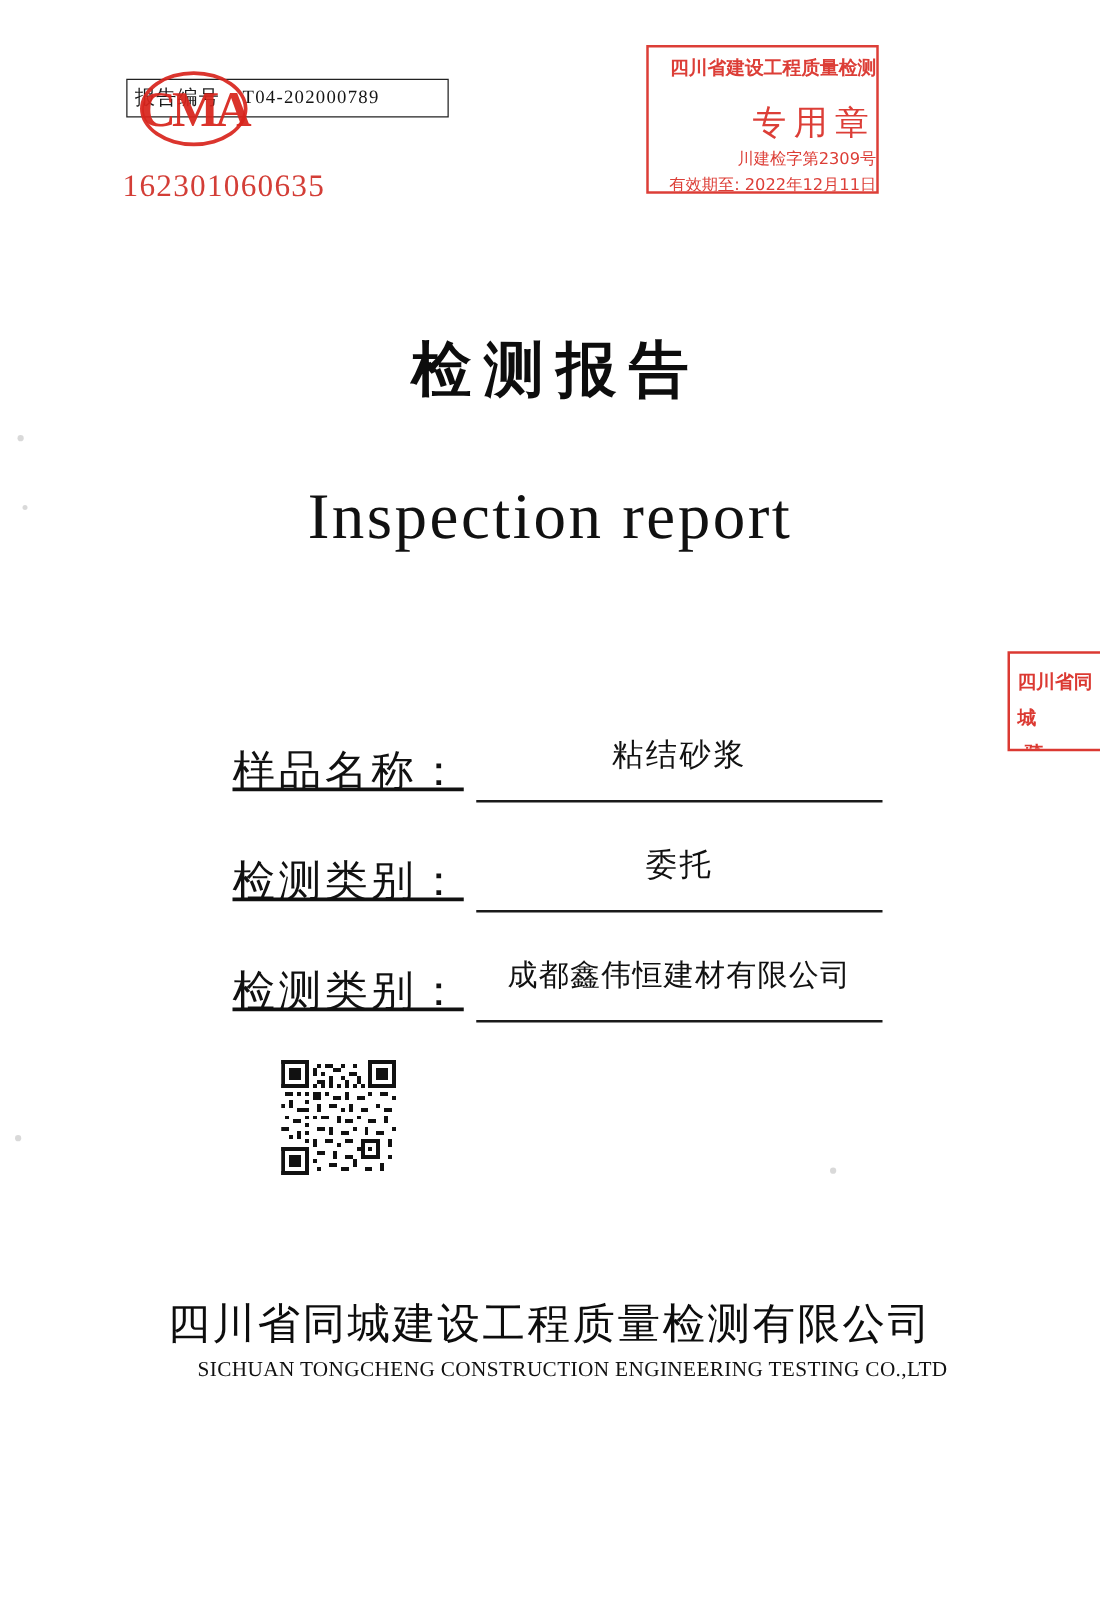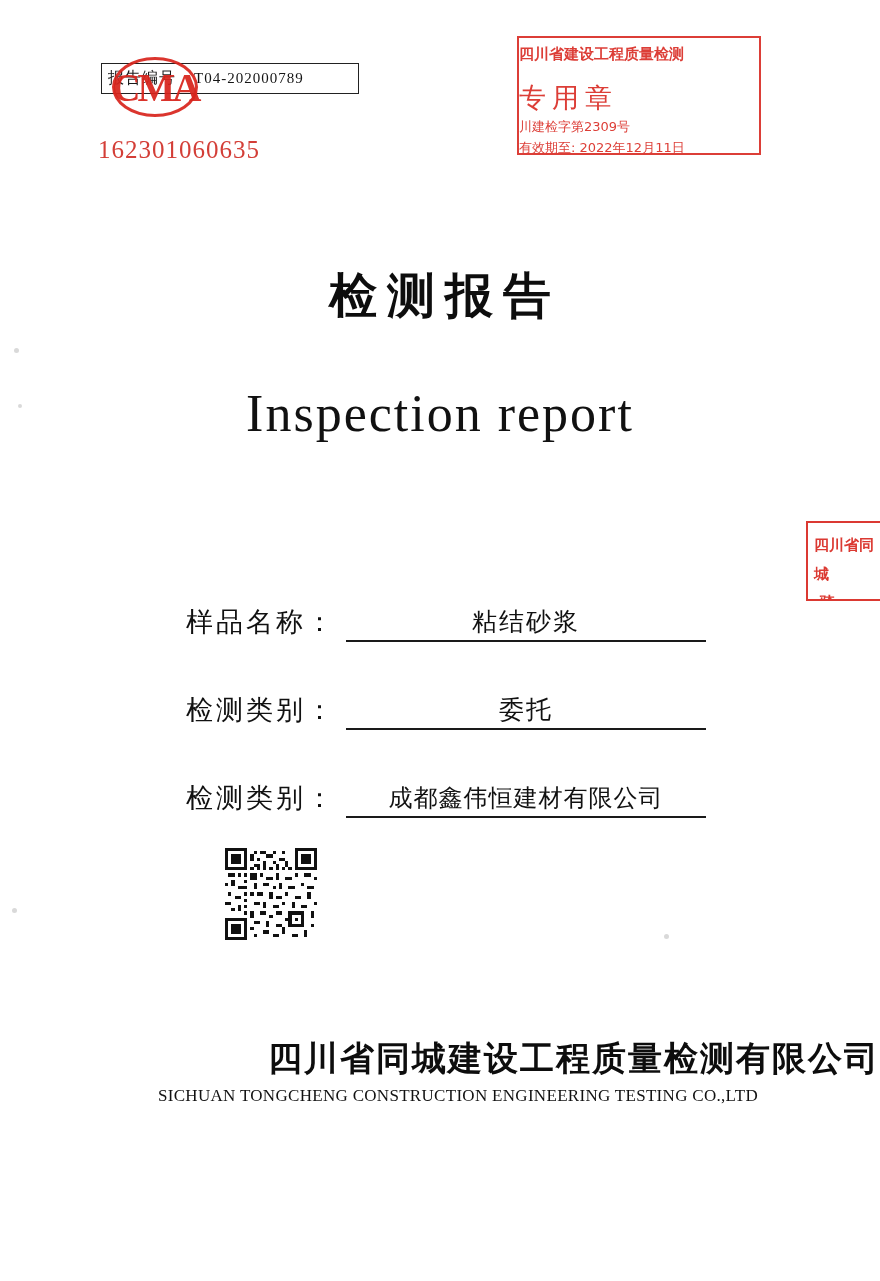--- a/index.html
+++ b/index.html
@@ -99,27 +99,27 @@
     color: #cf2a22;
     letter-spacing: 1px;
     opacity: .9;
   }
 
   
   .stamp {
     position: absolute;
     left: 517px;
     top: 36px;
-    width: 244px;
+    width: 186px;
     height: 119px;
     border: 2.5px solid #d8241c;
     box-sizing: border-box;
     color: #d8241c;
     opacity: .88;
-    text-align: left;
+    text-align: right;
     font-family: "DejaVu Sans", sans-serif;
     overflow: hidden;
   }
   .stamp .l1 {
     margin-top: 7px;
     font-size: 15px;
     font-weight: bold;
     letter-spacing: 0px;
   }
   .stamp .l2 {
@@ -192,36 +192,37 @@
     width: 520px;
   }
   .field-row {
     display: flex;
     align-items: flex-end;
     margin-bottom: 46px;
     height: 42px;
   }
   .field-label {
     font-family: "DejaVu Sans", sans-serif;
-    font-size: 27px;
+    font-size: 34px;
     letter-spacing: 3px;
     color: #111;
     white-space: nowrap;
     padding-bottom: 2px;
+    text-decoration: underline;
   }
   .field-value {
     flex: 1;
     margin-left: 10px;
     border-bottom: 2px solid #1a1a1a;
     text-align: center;
     font-family: "DejaVu Sans", sans-serif;
     font-size: 25px;
     letter-spacing: 2px;
     color: #111;
-    padding-bottom: 2px;
+    padding-bottom: 20px;
     white-space: nowrap;
   }
   .field-row.client .field-value {
     font-size: 24px;
     letter-spacing: 1px;
   }
 
   
   .qr {
     position: absolute;
@@ -229,23 +230,23 @@
     top: 848px;
     width: 92px;
     height: 92px;
   }
 
   
   .footer-cn {
     position: absolute;
     left: 0; right: 0;
     top: 1036px;
-    text-align: right;
-    font-family: "DejaVu Sans", sans-serif;
-    font-weight: bold;
+    text-align: center;
+    font-family: "DejaVu Sans", sans-serif;
+    font-weight: normal;
     font-size: 34px;
     letter-spacing: 2px;
     color: #0d0d0d;
   }
   .footer-en {
     position: absolute;
     left: 0; right: 0;
     top: 1086px;
     text-align: center;
     font-family: "Liberation Serif", serif;

